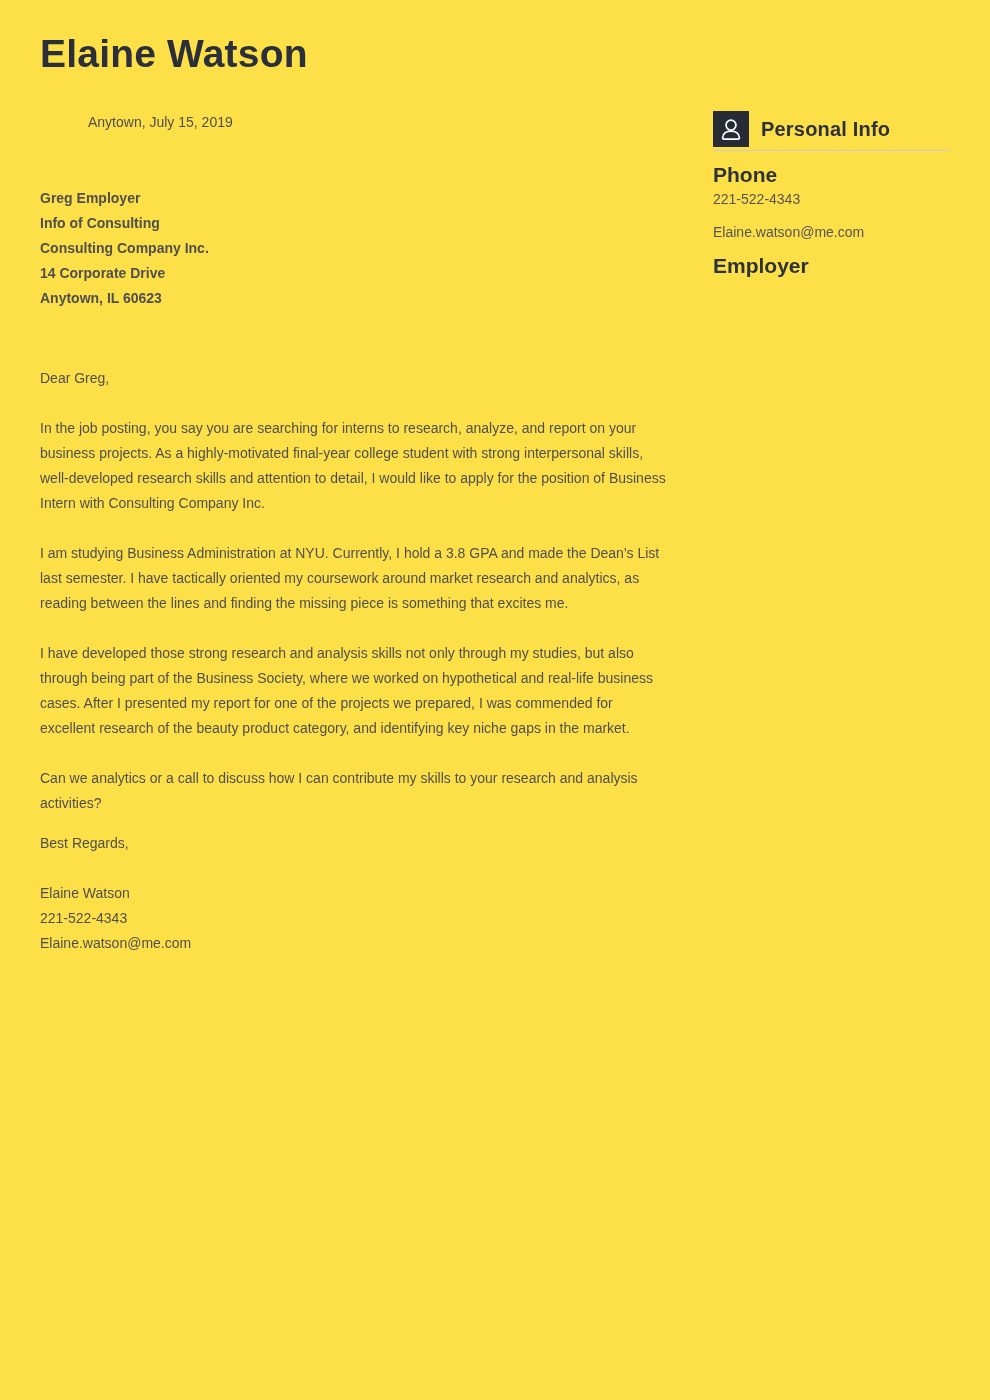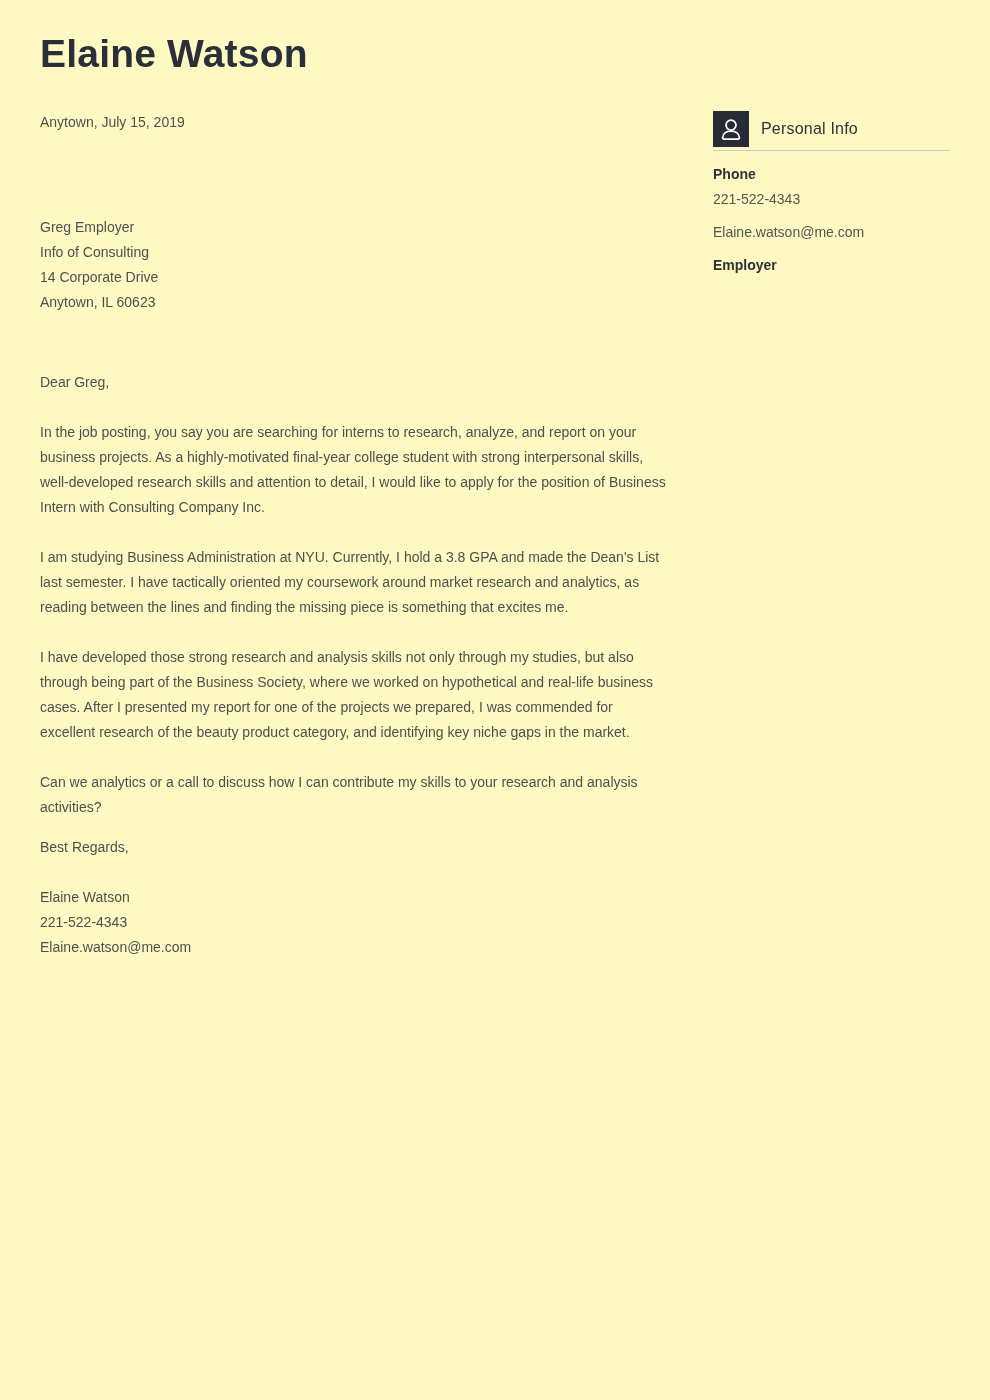--- a/index.html
+++ b/index.html
@@ -1,71 +1,72 @@
 <!DOCTYPE html>
 <html><head>
 <meta charset="utf-8">
 <style>
   html,body{margin:0;padding:0;background:#ffffff;}
   .page{
     position:relative;
     width:990px;height:1400px;
-    background:#fef9c3;
+    background:#fde047;
     font-family:"Liberation Sans","DejaVu Sans",sans-serif;
     overflow:hidden;
   }
   
   .main{
     position:absolute;left:40px;top:30px;width:630px;
     color:#4f4f4f;font-size:14px;line-height:25px;
   }
   .main h1{
     margin:0;font-size:39px;line-height:48px;font-weight:bold;
     color:#2a2f39;letter-spacing:0.2px;
   }
-  .date{margin-top:32px;}
-  .recipient{margin-top:80px;}
+  .date{margin-top:32px;margin-left:48px;}
+  .recipient{margin-top:51px;font-weight:bold;}
   .salutation{margin-top:55px;}
   .para{margin:25px 0 0 0;}
   .closing{margin-top:15px;}
   .signature{margin-top:25px;}
   
   .sidebar{
     position:absolute;left:713px;top:111px;width:237px;
     font-size:14px;color:#4f4f4f;
   }
   .sb-header{display:flex;align-items:center;}
   .sb-icon{
     width:36px;height:36px;background:#262b35;flex:0 0 36px;
     display:flex;align-items:center;justify-content:center;
   }
   .sb-title{
-    margin-left:12px;font-size:16px;font-weight:normal;color:#2d313a;
+    margin-left:12px;font-size:20px;font-weight:bold;color:#2d313a;
     letter-spacing:0.2px;
   }
   .sb-divider{
     height:0;border-bottom:1px solid #cbcbcb;margin-top:3px;margin-bottom:11px;
   }
   .sb-item{margin-bottom:8px;}
-  .sb-label{font-weight:bold;color:#2d3138;font-size:14px;line-height:25px;}
+  .sb-label{font-weight:bold;color:#2d3138;font-size:21px;line-height:25px;}
   .sb-value{font-size:14px;line-height:25px;color:#555555;}
 </style>
 </head>
 <body>
 
 <div class="page">
 
   <div class="main">
     <h1>Elaine Watson</h1>
 
     <div class="date">Anytown, July 15, 2019</div>
 
     <div class="recipient">
       <div>Greg Employer</div>
       <div>Info of Consulting</div>
+      <div>Consulting Company Inc.</div>
       <div>14 Corporate Drive</div>
       <div>Anytown, IL 60623</div>
     </div>
 
     <div class="salutation">Dear Greg,</div>
 
     <p class="para">In the job posting, you say you are searching for interns to research, analyze, and report on your business projects. As a highly-motivated final-year college student with strong interpersonal skills, well-developed research skills and attention to detail, I would like to apply for the position of Business Intern with Consulting Company Inc.</p>
     <p class="para">I am studying Business Administration at NYU. Currently, I hold a 3.8 GPA and made the Dean's List last semester. I have tactically oriented my coursework around market research and analytics, as reading between the lines and finding the missing piece is something that excites me.</p>
     <p class="para">I have developed those strong research and analysis skills not only through my studies, but also through being part of the Business Society, where we worked on hypothetical and real-life business cases. After I presented my report for one of the projects we prepared, I was commended for excellent research of the beauty product category, and identifying key niche gaps in the market.</p>
     <p class="para">Can we analytics or a call to discuss how I can contribute my skills to your research and analysis activities?</p>

